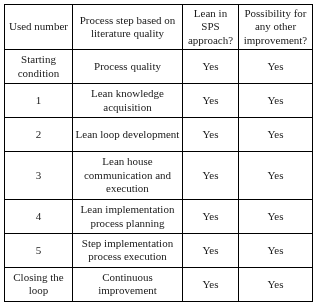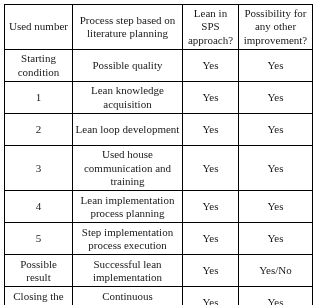--- a/index.html
+++ b/index.html
@@ -59,69 +59,63 @@
   <table class="lean-table">
     <colgroup>
       <col class="c-step">
       <col class="c-proc">
       <col class="c-sps">
       <col class="c-poss">
     </colgroup>
     <thead>
       <tr>
         <th>Used number</th>
-        <th>Process step based on literature planning</th>
+        <th>Process step based on literature quality</th>
         <th>Lean in SPS approach?</th>
         <th>Possibility for any other improvement?</th>
       </tr>
     </thead>
     <tbody>
       <tr>
         <td>Starting condition</td>
-        <td>Possible quality</td>
+        <td>Process quality</td>
         <td>Yes</td>
         <td>Yes</td>
       </tr>
       <tr>
         <td>1</td>
         <td>Lean knowledge acquisition</td>
         <td>Yes</td>
         <td>Yes</td>
       </tr>
       <tr>
         <td>2</td>
         <td>Lean loop development</td>
         <td>Yes</td>
         <td>Yes</td>
       </tr>
       <tr>
         <td>3</td>
-        <td>Used house communication and training</td>
+        <td>Lean house communication and execution</td>
         <td>Yes</td>
         <td>Yes</td>
       </tr>
       <tr>
         <td>4</td>
         <td>Lean implementation process planning</td>
         <td>Yes</td>
         <td>Yes</td>
       </tr>
       <tr>
         <td>5</td>
         <td>Step implementation process execution</td>
         <td>Yes</td>
         <td>Yes</td>
       </tr>
       <tr>
-        <td>Possible result</td>
-        <td>Successful lean implementation</td>
-        <td>Yes</td>
-        <td>Yes/No</td>
-      </tr>
-      <tr>
         <td>Closing the loop</td>
         <td>Continuous improvement</td>
         <td>Yes</td>
         <td>Yes</td>
       </tr>
     </tbody>
   </table>
 </div>
 
 </body></html>

